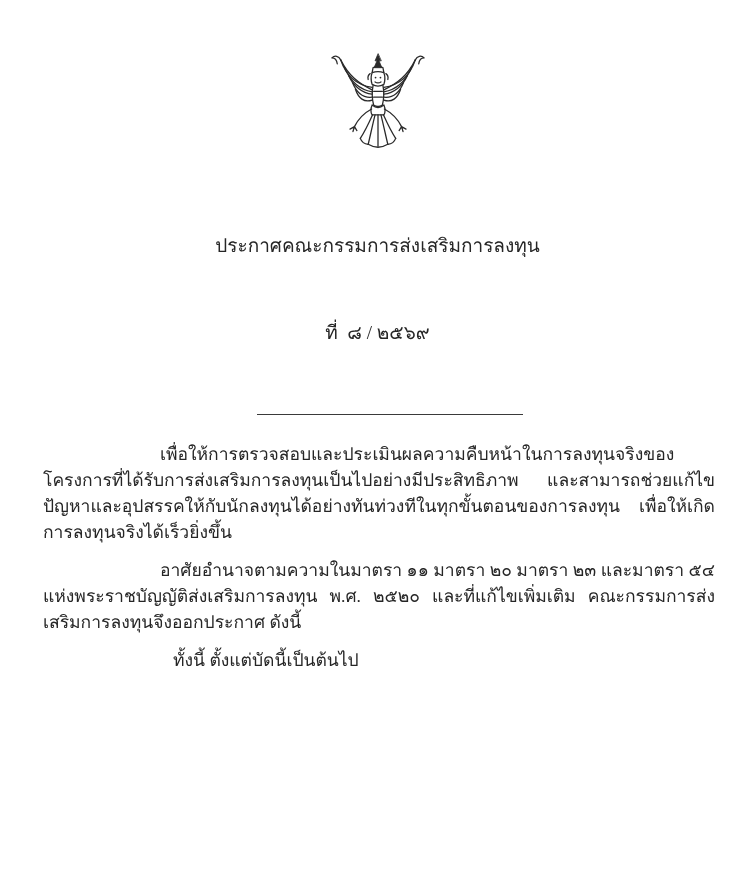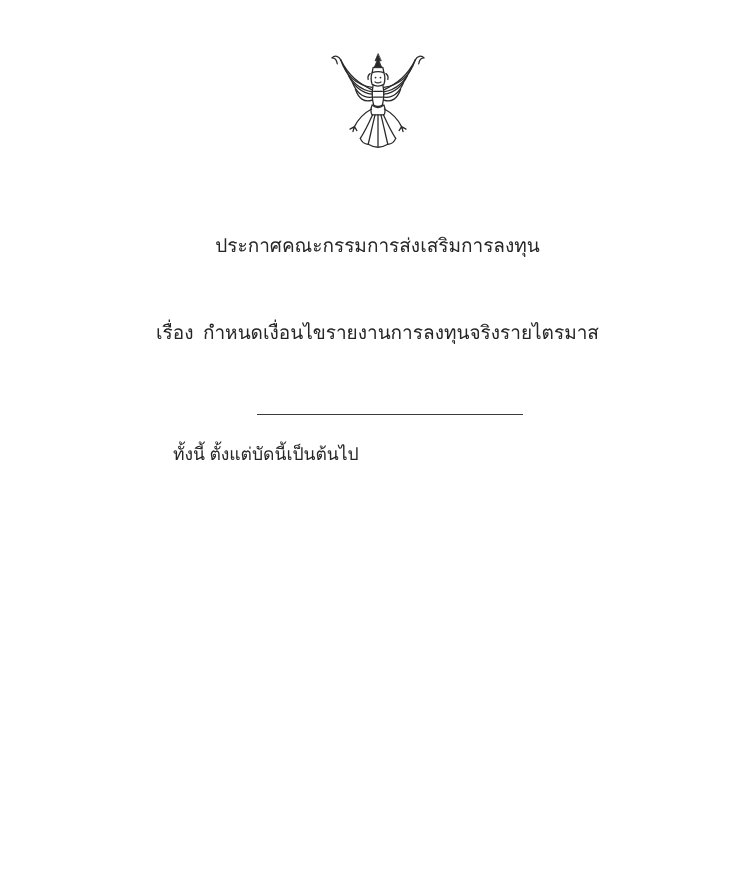--- a/index.html
+++ b/index.html
@@ -104,24 +104,26 @@
         <path d="M65.5 64 C70 74 74 82 78 88"></path>
         <path d="M50 94 Q60 100 70 94"></path>
         <path d="M42 88 Q44 93.5 50 94"></path>
         <path d="M78 88 Q76 93.5 70 94"></path>
       </g>
     </svg>
   </div>
 
   <div class="doc-header">
     <div>ประกาศคณะกรรมการส่งเสริมการลงทุน</div>
-    <div>เรื่อง  กำหนดเงื่อนไขรายงานการลงทุนจริงรายไตรมาส</div>
+    <div>ที่  ๘ / ๒๕๖๙</div>
   </div>
 
   <div class="header-rule"></div>
 
   <div class="doc-body">
+    <p class="para">เพื่อให้การตรวจสอบและประเมินผลความคืบหน้าในการลงทุนจริงของโครงการที่ได้รับการส่งเสริมการลงทุนเป็นไปอย่างมีประสิทธิภาพ และสามารถช่วยแก้ไขปัญหาและอุปสรรคให้กับนักลงทุนได้อย่างทันท่วงทีในทุกขั้นตอนของการลงทุน เพื่อให้เกิดการลงทุนจริงได้เร็วยิ่งขึ้น</p>
+    <p class="para">อาศัยอำนาจตามความในมาตรา ๑๑ มาตรา ๒๐ มาตรา ๒๓ และมาตรา ๕๔ แห่งพระราชบัญญัติส่งเสริมการลงทุน พ.ศ. ๒๕๒๐ และที่แก้ไขเพิ่มเติม คณะกรรมการส่งเสริมการลงทุนจึงออกประกาศ ดังนี้</p>
 
     <p class="effective-line">ทั้งนี้ ตั้งแต่บัดนี้เป็นต้นไป</p>
 
   </div>
 
 </div>
 
 </body></html>

